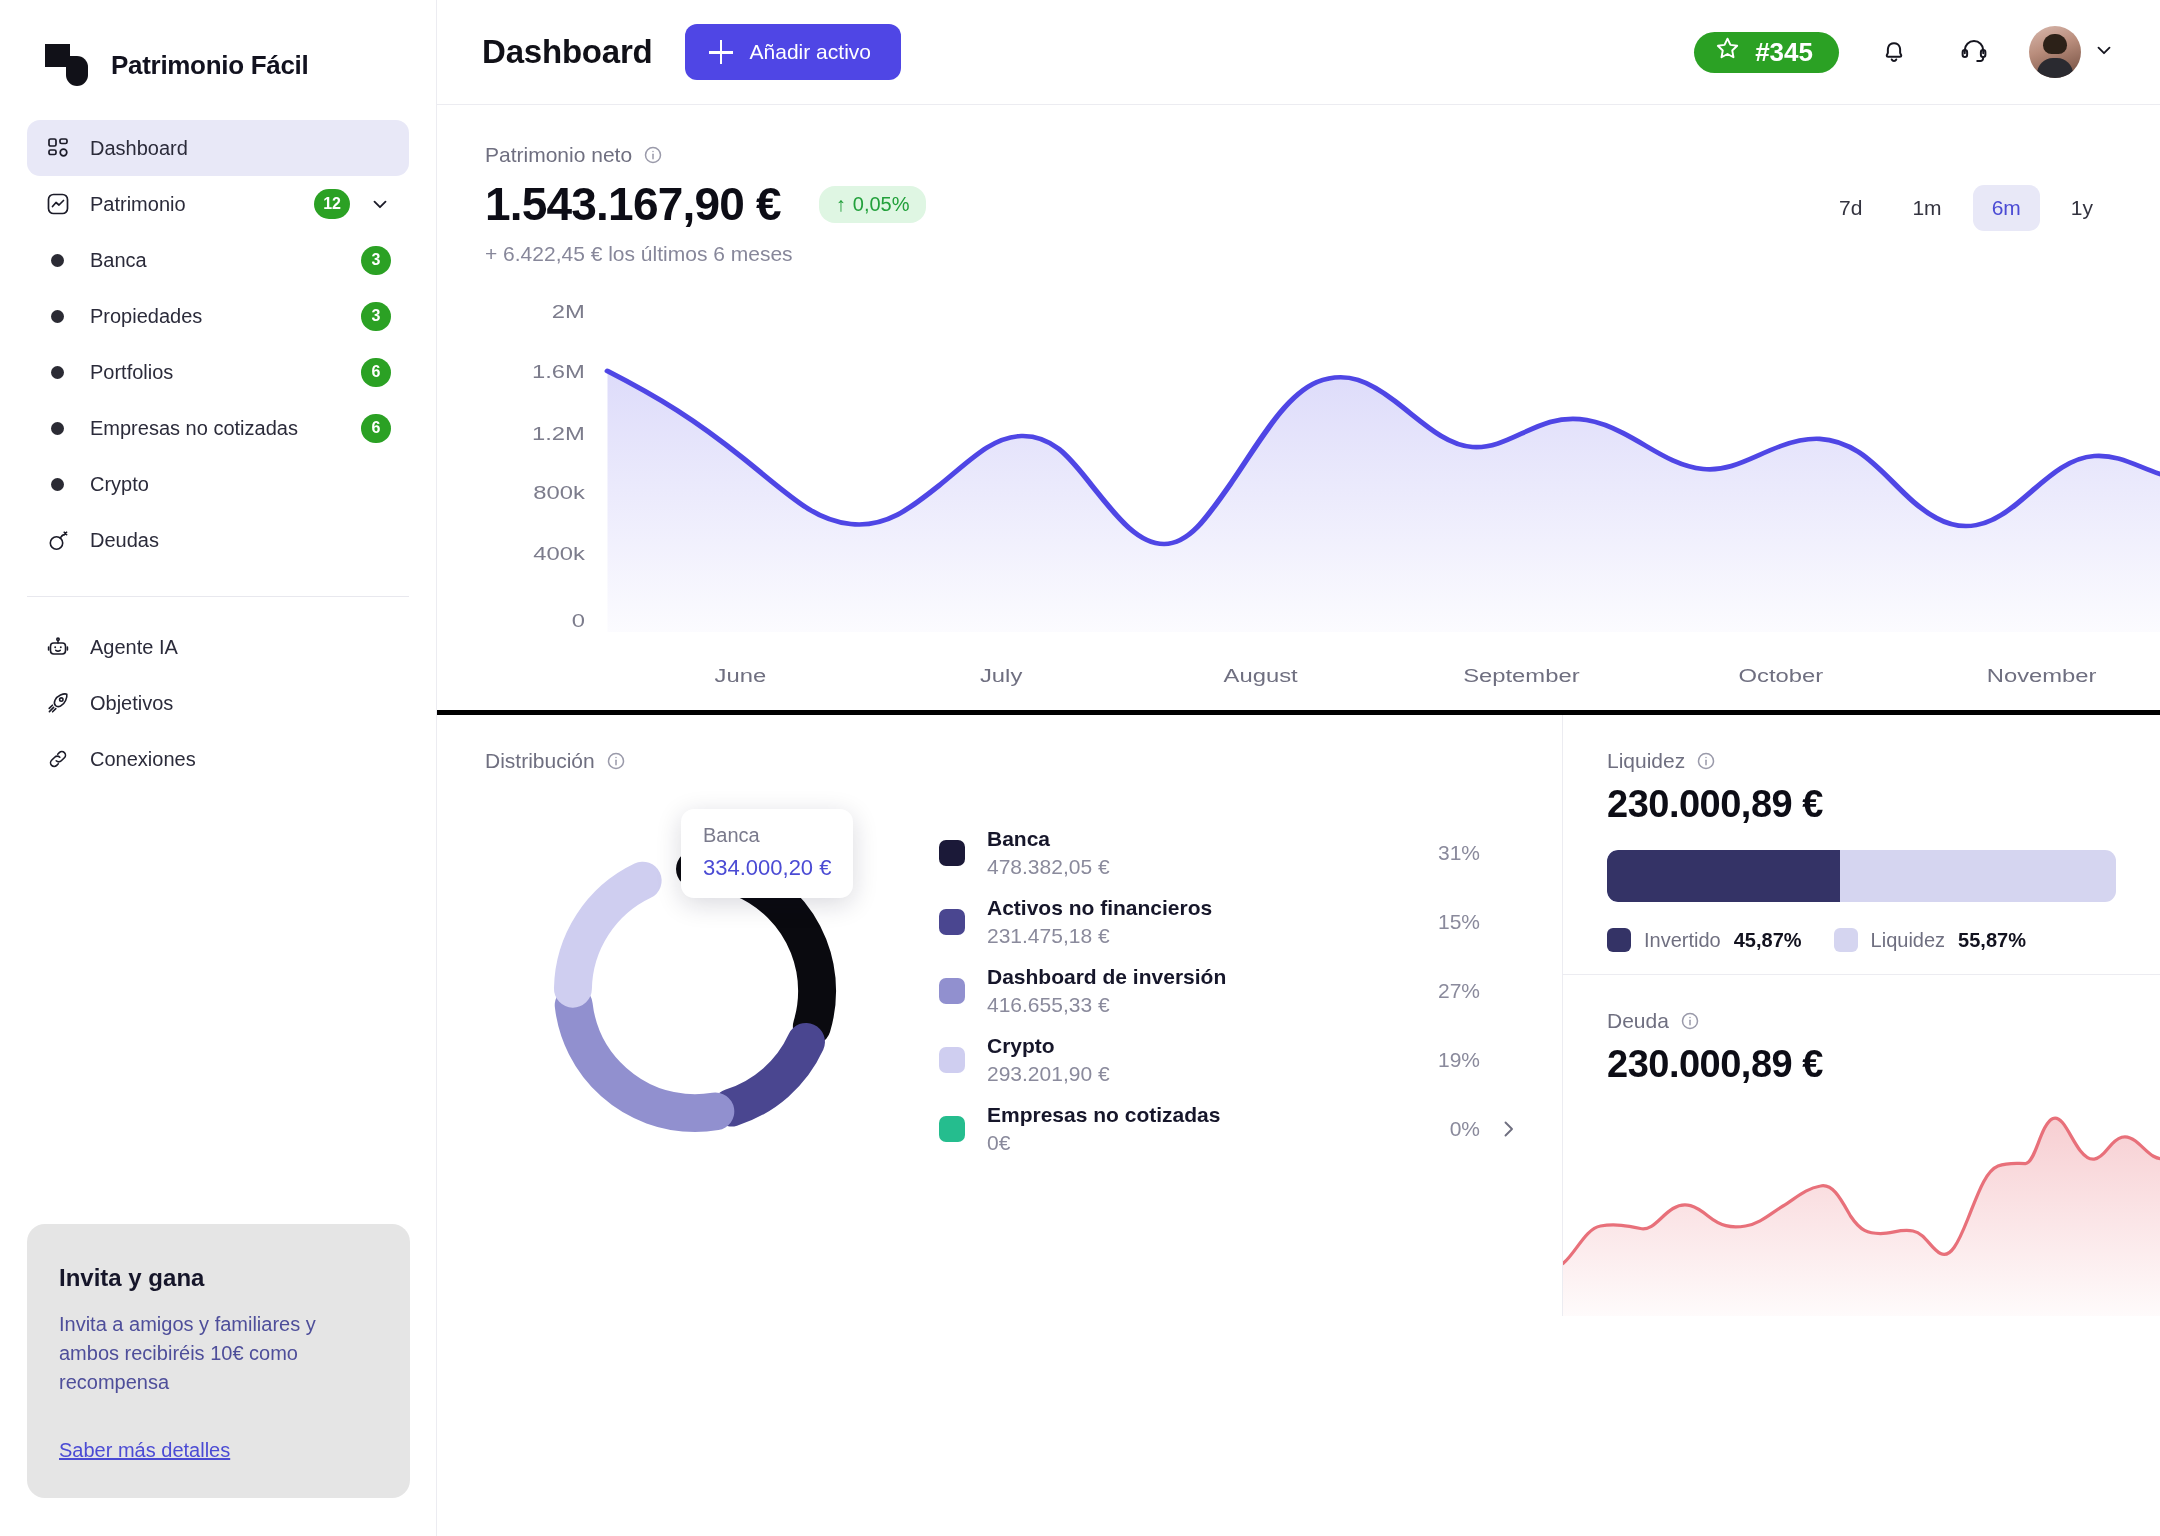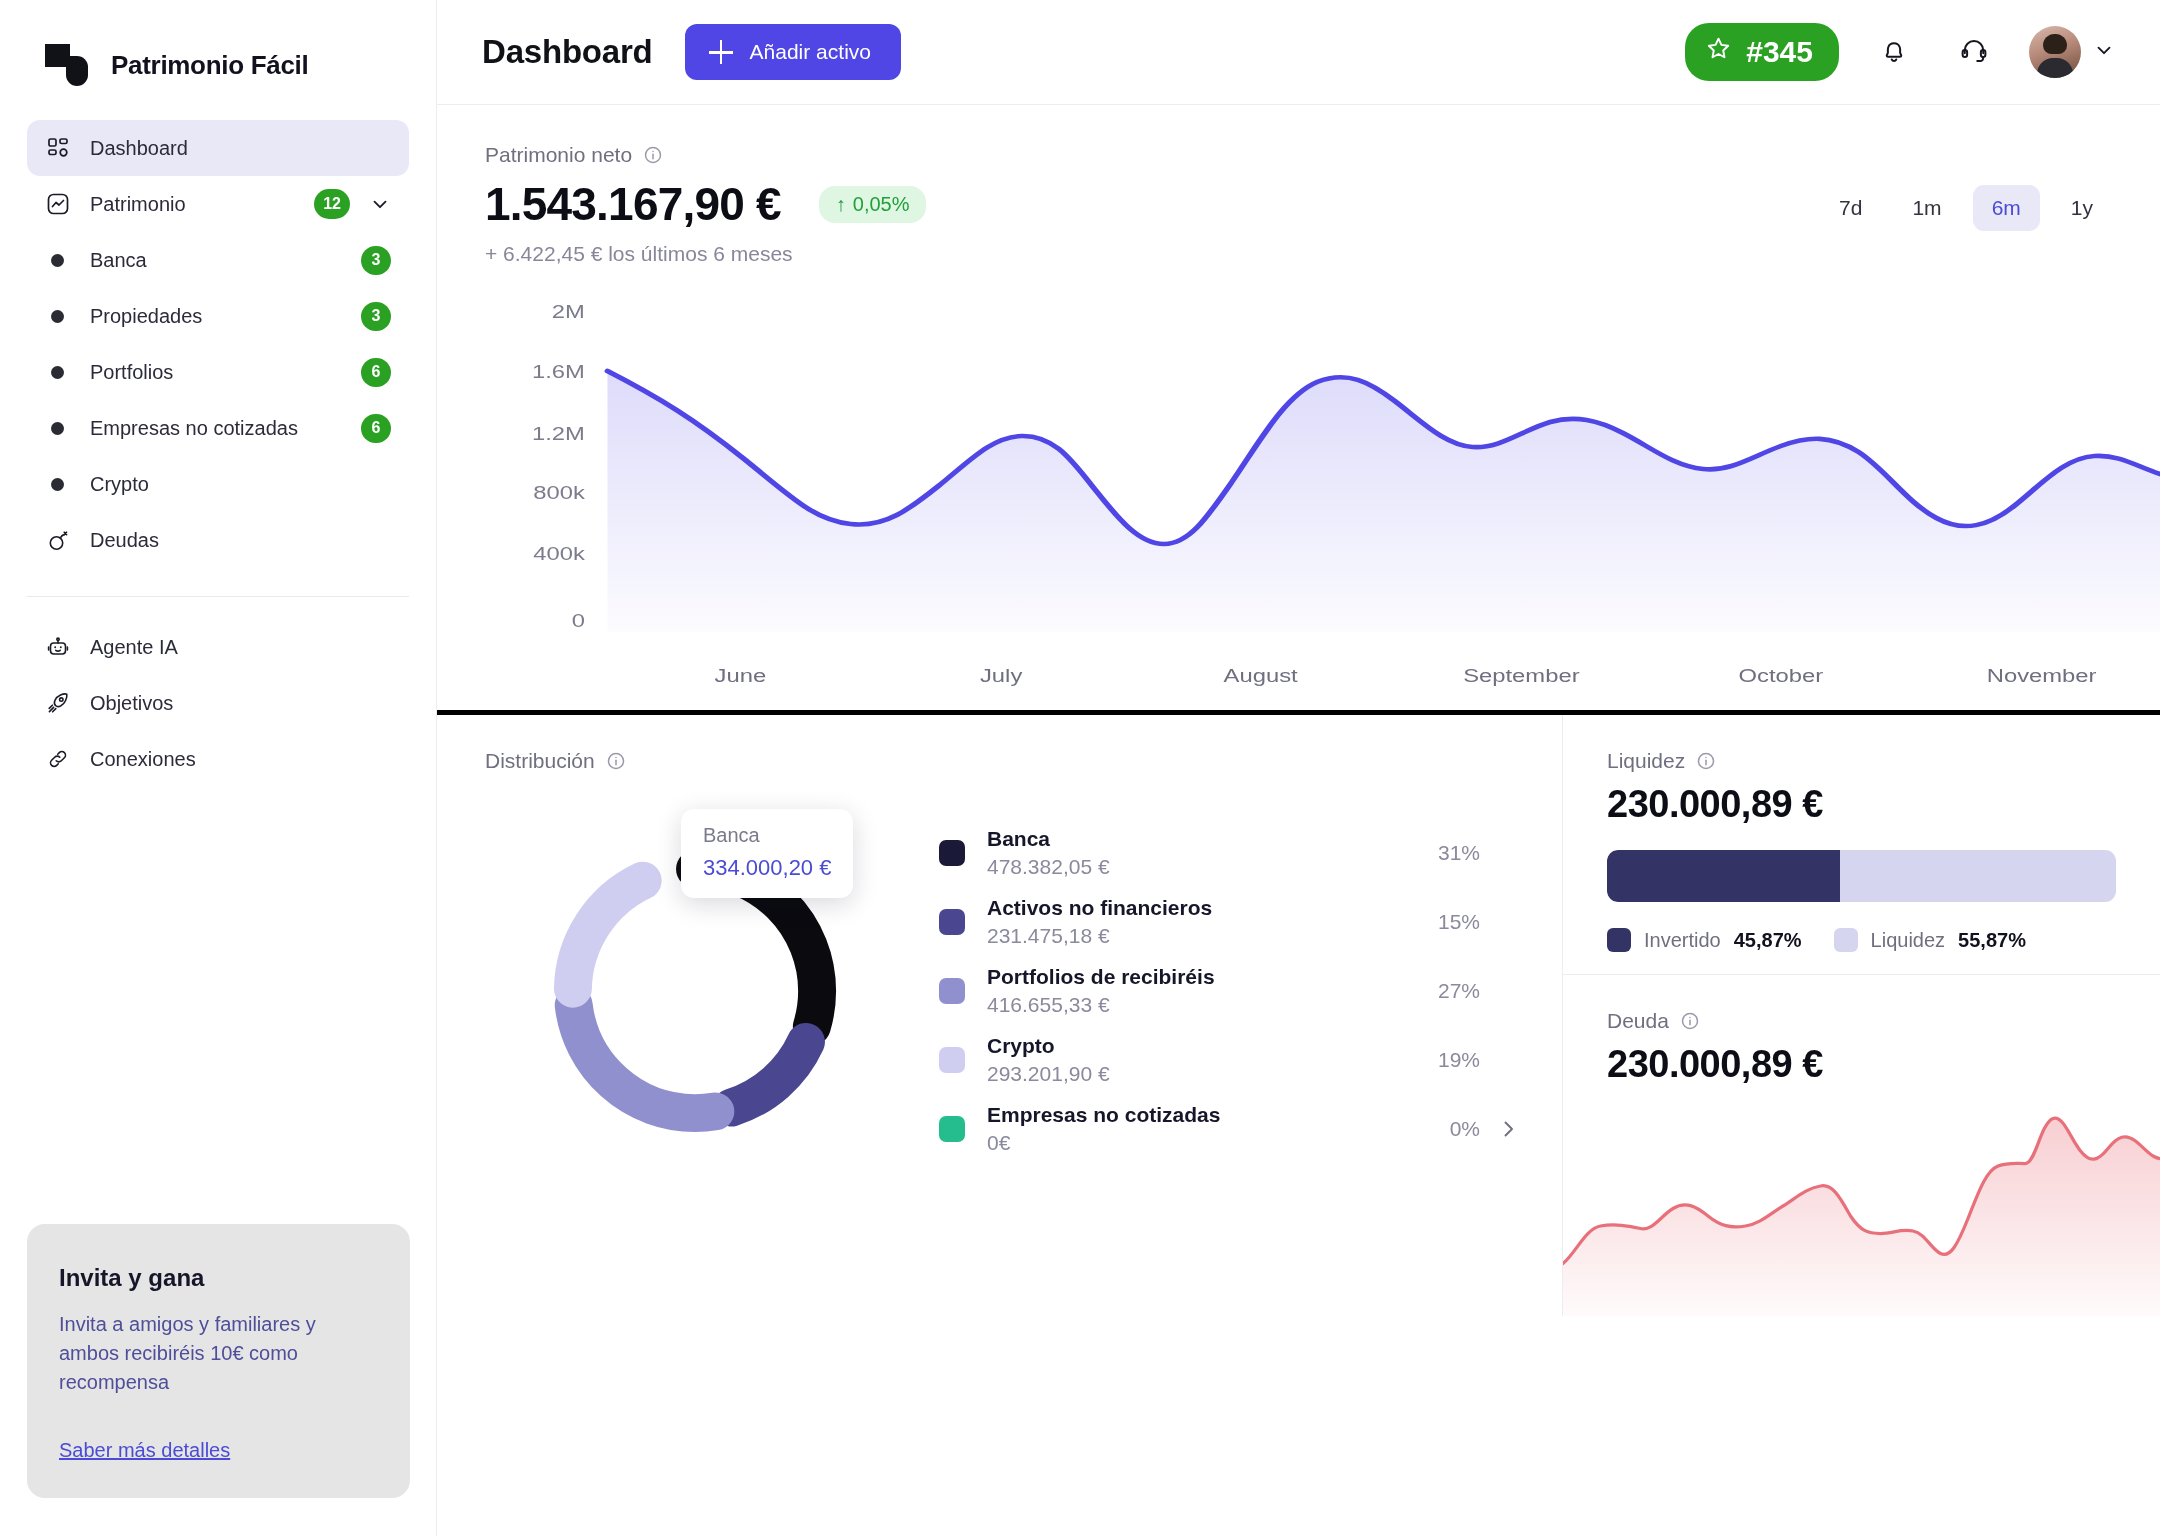--- a/index.html
+++ b/index.html
@@ -87,24 +87,24 @@
     display: flex; align-items: center; gap: 17px;
     cursor: pointer;
   }
   .plus { width: 24px; height: 24px; position: relative; flex: 0 0 24px; }
   .plus::before, .plus::after { content: ""; position: absolute; background: #fff; }
   .plus::before { left: 11px; top: 0; width: 2.5px; height: 24px; }
   .plus::after { top: 11px; left: 0; height: 2.5px; width: 24px; }
 
   .topbar-right { margin-left: auto; display: flex; align-items: center; gap: 30px; }
   .pill-badge {
-    height: 58px; padding: 0 26px 0 20px;
+    height: 41px; padding: 0 26px 0 20px;
     background: #2ba124; color: #fff; border-radius: 24px;
     display: flex; align-items: center; gap: 14px;
-    font-size: 30px; font-weight: 600; cursor: pointer;
+    font-size: 26px; font-weight: 600; cursor: pointer;
   }
   .icon-btn { width: 50px; height: 50px; display: flex; align-items: center; justify-content: center; cursor: pointer; }
   .avatar-wrap { display: flex; align-items: center; gap: 12px; cursor: pointer; }
   .avatar {
     width: 52px; height: 52px; border-radius: 50%;
     background: linear-gradient(160deg,#d9b9ae 0%,#b98d7c 42%,#6e4a3c 100%);
     position: relative; overflow: hidden; flex: 0 0 52px;
   }
   .avatar::before { content:""; position:absolute; left:14px; top:8px; width:24px; height:20px; border-radius:12px 12px 9px 9px; background:#2c2118; }
   .avatar::after { content:""; position:absolute; left:8px; bottom:0; width:36px; height:20px; border-radius:16px 16px 0 0; background:#2a2a30; }
@@ -520,21 +520,21 @@
                   <span class="leg-name" style="display:block">Activos no financieros</span>
                   <span class="leg-val" style="display:block">231.475,18 €</span>
                 </span>
                 <span class="leg-pct">15%</span>
                 <span class="leg-arrow"></span>
               </div>
 
               <div class="leg-row">
                 <span class="sw" style="background:#9190cf"></span>
                 <span class="leg-text">
-                  <span class="leg-name" style="display:block">Portfolios de recibiréis</span>
+                  <span class="leg-name" style="display:block">Dashboard de inversión</span>
                   <span class="leg-val" style="display:block">416.655,33 €</span>
                 </span>
                 <span class="leg-pct">27%</span>
                 <span class="leg-arrow"></span>
               </div>
 
               <div class="leg-row">
                 <span class="sw" style="background:#cfcef0"></span>
                 <span class="leg-text">
                   <span class="leg-name" style="display:block">Crypto</span>

